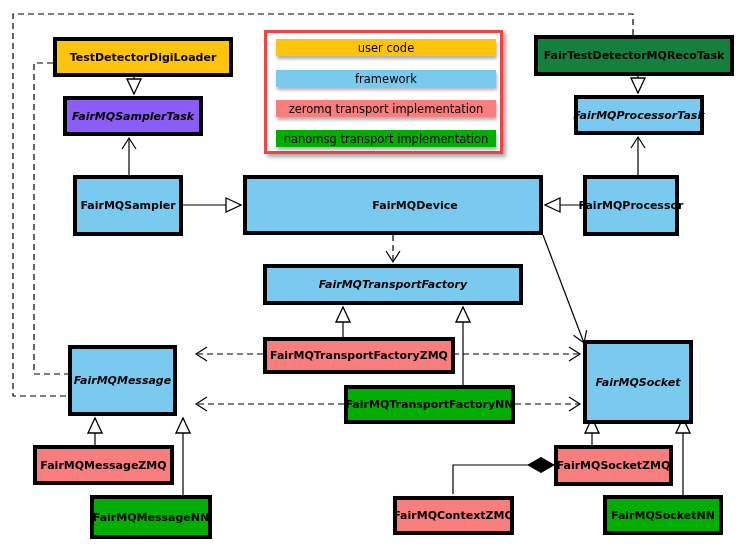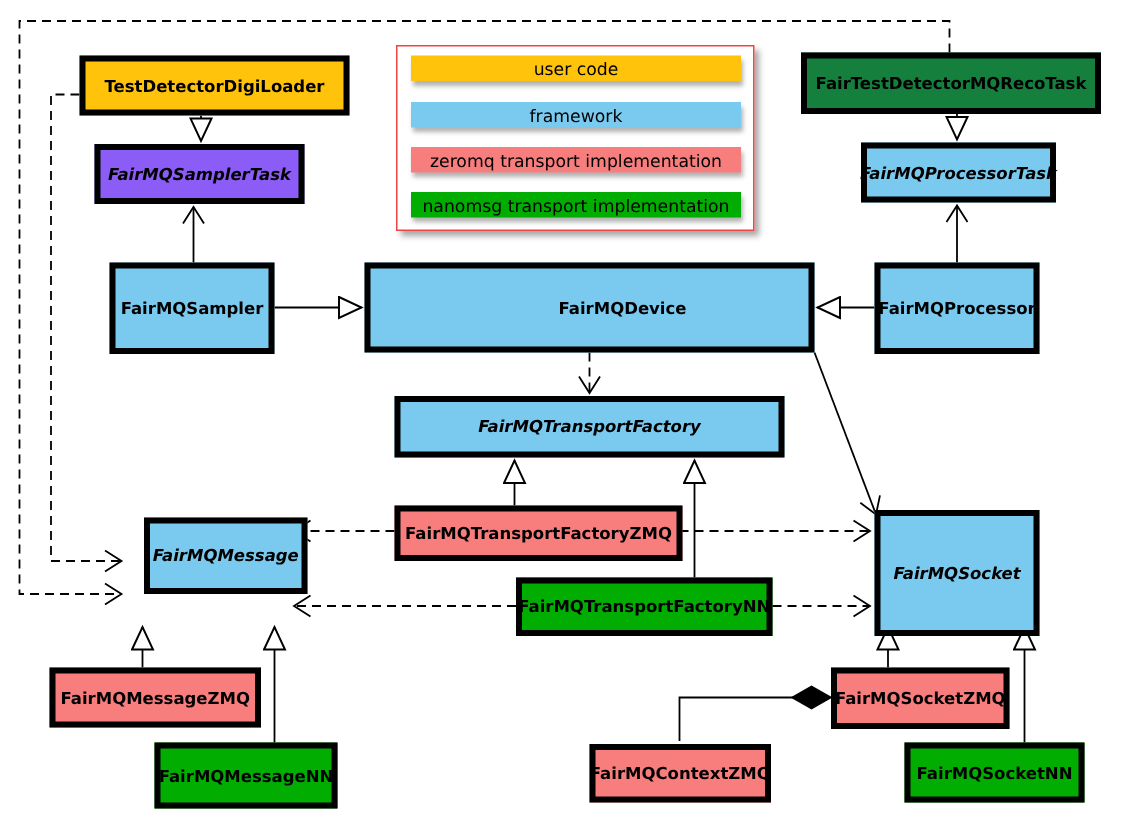--- a/index.html
+++ b/index.html
@@ -9,21 +9,21 @@
   }
   .edges{position:absolute;left:0;top:0;width:748px;height:549px;}
   .node{
     position:absolute;display:flex;align-items:center;justify-content:center;
     box-sizing:border-box;border:4px solid #000000;
     font-size:11px;font-weight:bold;color:#000;white-space:nowrap;text-align:center;
   }
   .abstract{font-style:italic;}
   .legend{
     position:absolute;left:264px;top:30px;width:239px;height:124px;
-    background:#fff;border:1px solid #ef4444;box-sizing:border-box;
+    background:#fff;border:3px solid #ef4444;box-sizing:border-box;
     box-shadow:3px 3px 4px rgba(0,0,0,0.35);
   }
   .strip{
     position:absolute;left:9px;width:220px;height:17px;
     display:flex;align-items:center;justify-content:center;
     font-size:11.5px;color:#000;white-space:nowrap;
     box-shadow:1px 3px 3px rgba(0,0,0,0.30);
   }
 </style>
 </head>
@@ -93,49 +93,49 @@
   </div>
 
   <div class="node" style="left: 73px; top: 175px; width: 110px; height: 61px; background-color: rgb(122, 202, 240);">
     <span>FairMQSampler</span>
   </div>
 
   <div class="node" style="left: 243px; top: 175px; width: 300px; height: 60px; background-color: rgb(122, 202, 240); padding-left: 44px;">
     <span>FairMQDevice</span>
   </div>
 
-  <div class="node" style="left: 583px; top: 175px; width: 110px; height: 61px; background-color: rgb(122, 202, 240); align-items: center;">
+  <div class="node" style="left: 583px; top: 175px; width: 96px; height: 61px; background-color: rgb(122, 202, 240); align-items: center;">
     <span>FairMQProcessor</span>
   </div>
 
   <div class="node abstract" style="left: 263px; top: 264px; width: 260px; height: 41px; background-color: rgb(122, 202, 240);">
     <span>FairMQTransportFactory</span>
   </div>
 
   <div class="node" style="left: 263px; top: 337px; width: 192px; height: 37px; background-color: rgb(248, 125, 125);">
     <span>FairMQTransportFactoryZMQ</span>
   </div>
 
   <div class="node" style="left: 344px; top: 385px; width: 171px; height: 39px; background-color: rgb(0, 173, 0);">
     <span>FairMQTransportFactoryNN</span>
   </div>
 
-  <div class="node abstract" style="left: 96px; top: 345px; width: 109px; height: 51px; background-color: rgb(122, 202, 240);">
+  <div class="node abstract" style="left: 68px; top: 345px; width: 109px; height: 71px; background-color: rgb(122, 202, 240);">
     <span>FairMQMessage</span>
   </div>
 
   <div class="node abstract" style="left: 583px; top: 340px; width: 110px; height: 84px; background-color: rgb(122, 202, 240);">
     <span>FairMQSocket</span>
   </div>
 
   <div class="node" style="left: 33px; top: 445px; width: 141px; height: 40px; background-color: rgb(248, 125, 125);">
     <span>FairMQMessageZMQ</span>
   </div>
 
-  <div class="node" style="left: 103px; top: 495px; width: 122px; height: 44px; background-color: rgb(0, 173, 0);">
+  <div class="node" style="left: 90px; top: 495px; width: 122px; height: 44px; background-color: rgb(0, 173, 0);">
     <span>FairMQMessageNN</span>
   </div>
 
   <div class="node" style="left: 393px; top: 496px; width: 121px; height: 39px; background-color: rgb(248, 125, 125);">
     <span>FairMQContextZMQ</span>
   </div>
 
   <div class="node" style="left: 554px; top: 445px; width: 119px; height: 41px; background-color: rgb(248, 125, 125);">
     <span>FairMQSocketZMQ</span>
   </div>

